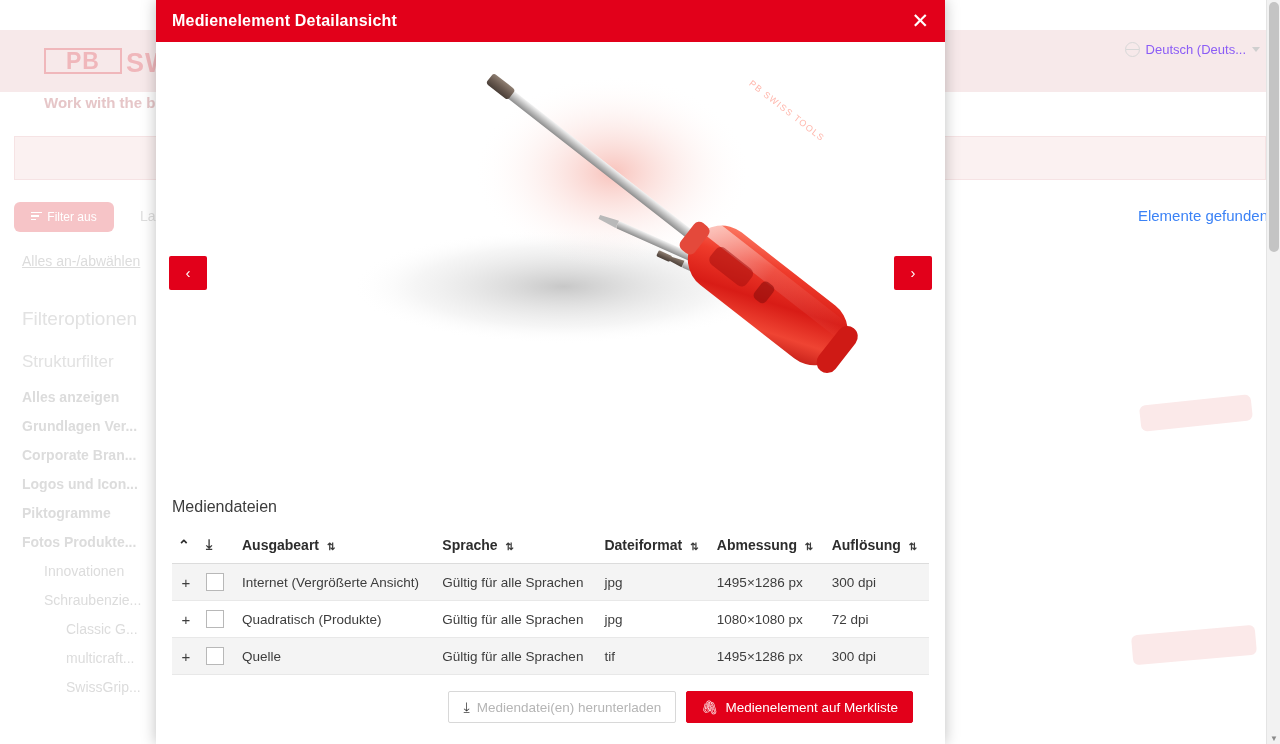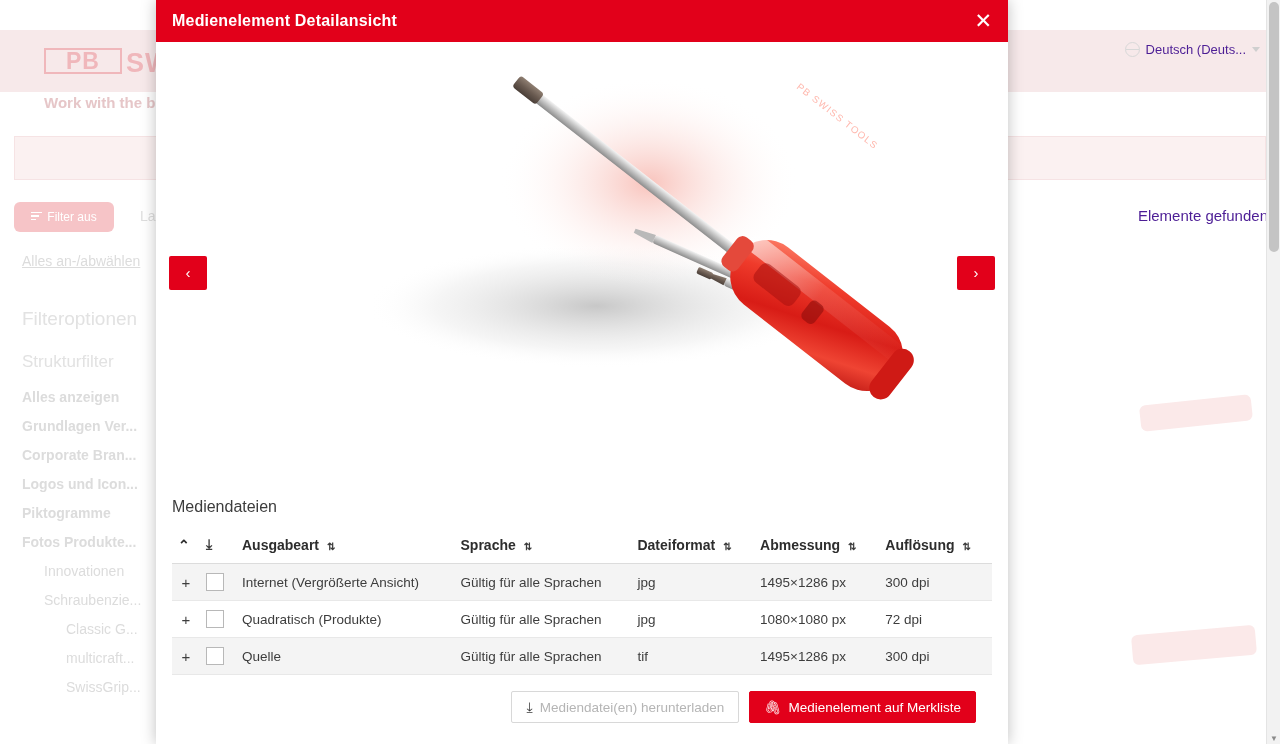--- a/index.html
+++ b/index.html
@@ -46,21 +46,21 @@
     line-height: 22px;
     vertical-align: 3px;
     margin-right: 4px;
   }
   .bg-lang {
     position: absolute;
     top: 42px; right: 20px;
     display: flex;
     align-items: center;
     gap: 6px;
-    color: #4c1d95;
+    color: #8b5cf6;
     font-size: 13px;
   }
   .bg-globe {
     width: 15px; height: 15px;
     border-radius: 50%;
     border: 1.5px solid #d8d8d8;
     position: relative;
   }
   .bg-globe:before {
     content: "";
@@ -111,21 +111,21 @@
   .bg-filter-btn .lines i:nth-child(3) { width: 5px; }
   .bg-lade {
     position: absolute;
     top: 208px; left: 140px;
     color: #dedede;
     font-size: 14px;
   }
   .bg-found {
     position: absolute;
     top: 207px; right: 12px;
-    color: #4c1d95;
+    color: #3b82f6;
     font-size: 15px;
     white-space: nowrap;
   }
   .bg-selectall {
     position: absolute;
     top: 253px; left: 22px;
     color: #dcdcdc;
     font-size: 14px;
     text-decoration: underline;
   }
@@ -182,21 +182,21 @@
     line-height: 8px;
     text-align: center;
   }
   .scrollbar .arrow.up { top: 1px; }
   .scrollbar .arrow.down { bottom: 1px; }
 
   
   .modal {
     position: absolute;
     top: 0; left: 156px;
-    width: 852px;
+    width: 789px;
     height: 744px;
     background: #ffffff;
     box-shadow: 0 0 14px rgba(0,0,0,0.25);
     overflow: hidden;
   }
   .modal-head {
     height: 42px;
     background: #e2001a;
     color: #ffffff;
     display: flex;

